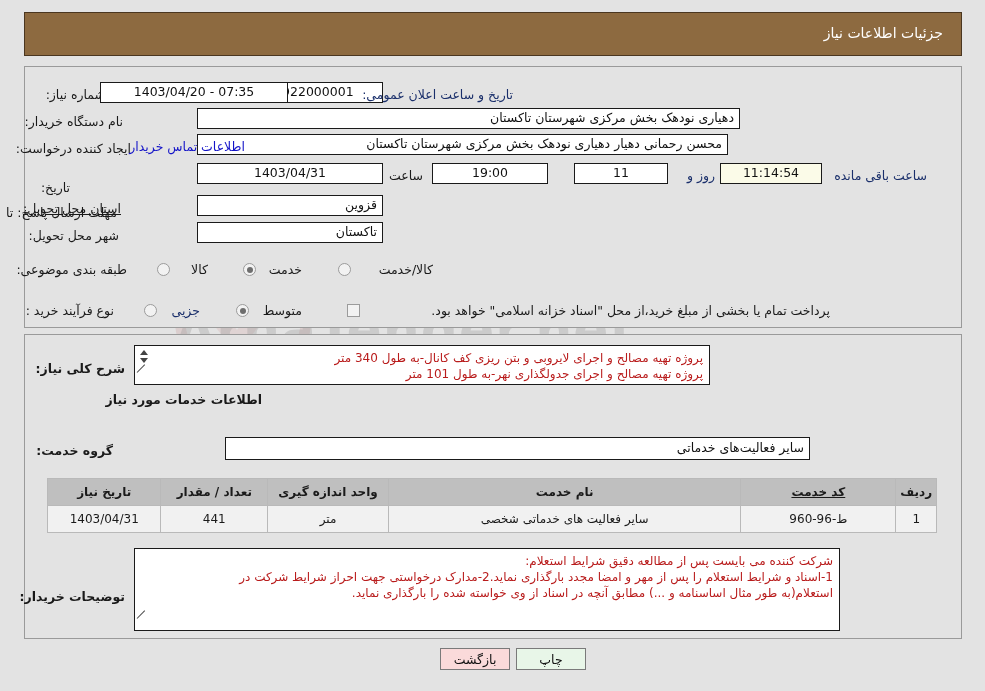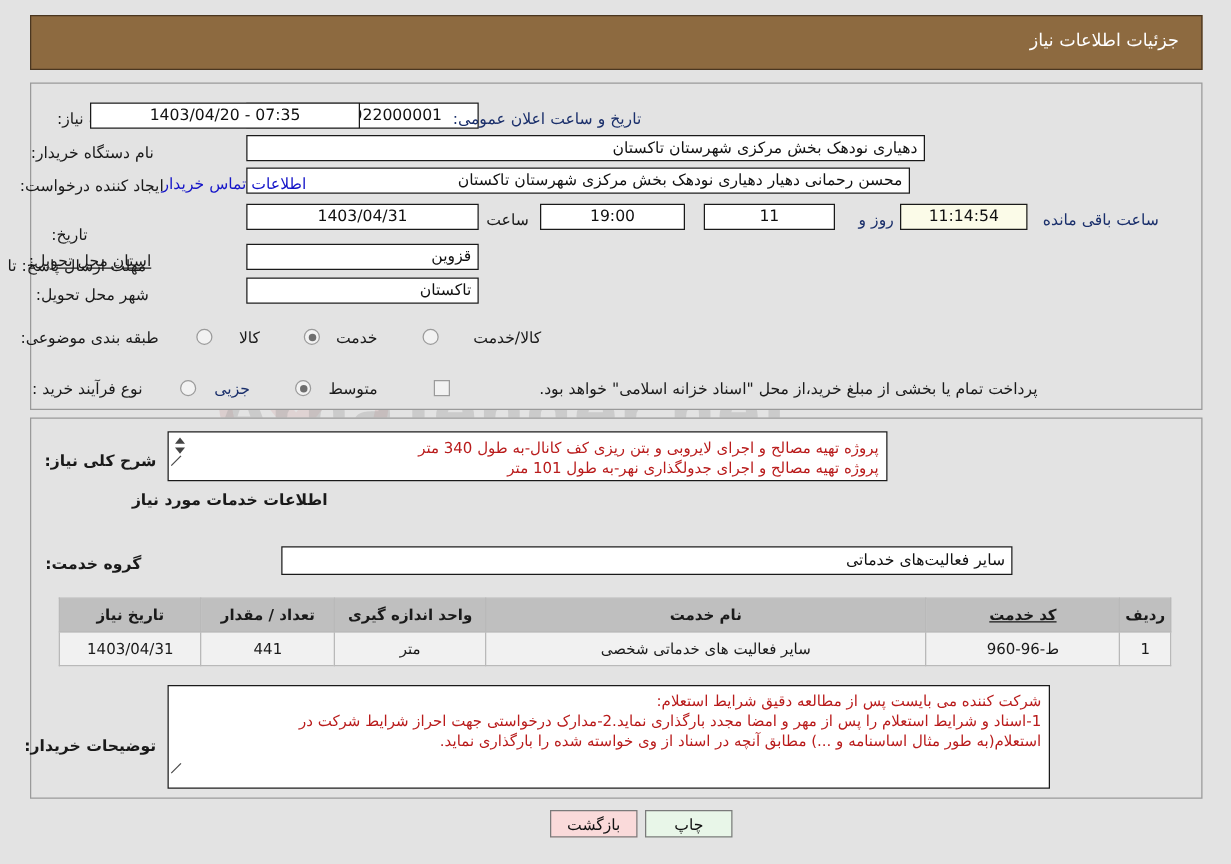--- a/index.html
+++ b/index.html
@@ -277,36 +277,36 @@
   <div class="header-bar">
     <div class="header-title">جزئیات اطلاعات نیاز</div>
   </div>
 
   <div class="panel panel-top"></div>
 
   <div class="lbl" style="right:880px; top:87px;">شماره نیاز:</div>
   <div class="fld fld-ltr" style="right:602px; top:82px; width:186px; height:21px;">1103102922000001</div>
 
   <div class="lbl lbl-blue" style="right:472px; top:87px;">تاریخ و ساعت اعلان عمومی:</div>
-  <div class="fld fld-ltr" style="right:697px; top:82px; width:216px; height:21px; left:100px;">1403/04/20 - 07:35</div>
+  <div class="fld fld-ltr" style="right:697px; top:82px; width:188px; height:21px; left:100px;">1403/04/20 - 07:35</div>
 
   <div class="lbl" style="right:862px; top:114px;">نام دستگاه خریدار:</div>
   <div class="fld fld-r" style="right:245px; top:108px; width:543px; height:21px;">دهیاری نودهک بخش مرکزی شهرستان تاکستان</div>
 
   <div class="lbl" style="right:854px; top:141px;">ایجاد کننده درخواست:</div>
   <div class="fld fld-r" style="right:257px; top:134px; width:531px; height:21px;">محسن رحمانی دهیار دهیاری نودهک بخش مرکزی شهرستان تاکستان</div>
   <div class="lbl lbl-link" style="right:740px; left:130px; top:139px;">اطلاعات تماس خریدار</div>
 
   <div class="lbl" style="right:868px; top:162px;margin-top:43px;">مهلت ارسال پاسخ: تا</div>
   <div class="lbl" style="right:915px; top:180px;">تاریخ:</div>
 
   <div class="fld fld-ltr" style="right:602px; top:163px; width:186px; height:21px;">1403/04/31</div>
   <div class="lbl" style="right:562px; top:168px;">ساعت</div>
   <div class="fld fld-ltr" style="right:437px; top:163px; width:116px; height:21px;">19:00</div>
-  <div class="fld fld-ltr" style="right:317px; top:163px; width:105px; height:21px;">11</div>
+  <div class="fld fld-ltr" style="right:317px; top:163px; width:94px; height:21px;">11</div>
   <div class="lbl lbl-blue" style="right:270px; top:168px;">روز و</div>
   <div class="fld fld-ltr fld-cream" style="right:163px; top:163px; width:102px; height:21px;">11:14:54</div>
   <div class="lbl lbl-blue" style="right:58px; top:168px;">ساعت باقی مانده</div>
 
   <div class="lbl" style="right:864px; top:201px;text-decoration:underline;">استان محل تحویل:</div>
   <div class="fld fld-r" style="right:602px; top:195px; width:186px; height:21px;">قزوین</div>
 
   <div class="lbl" style="right:866px; top:228px;">شهر محل تحویل:</div>
   <div class="fld fld-r" style="right:602px; top:222px; width:186px; height:21px;">تاکستان</div>
 

